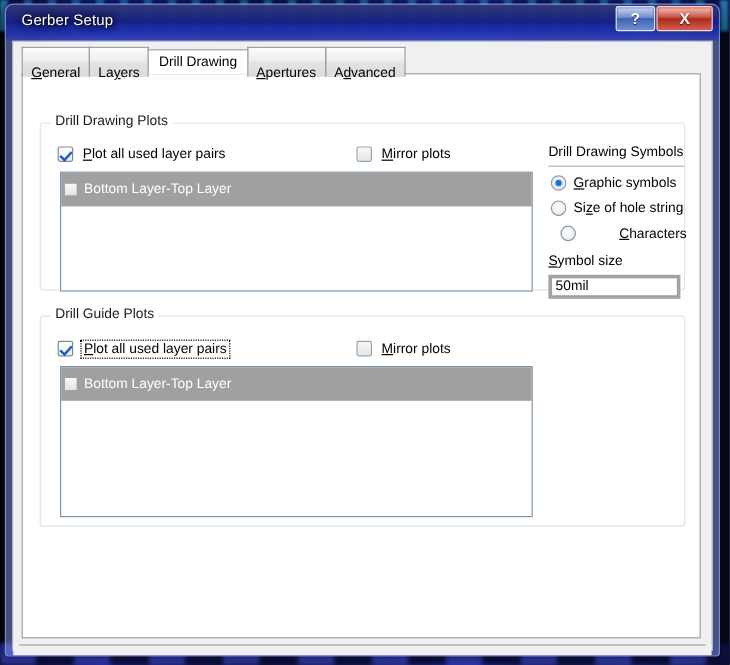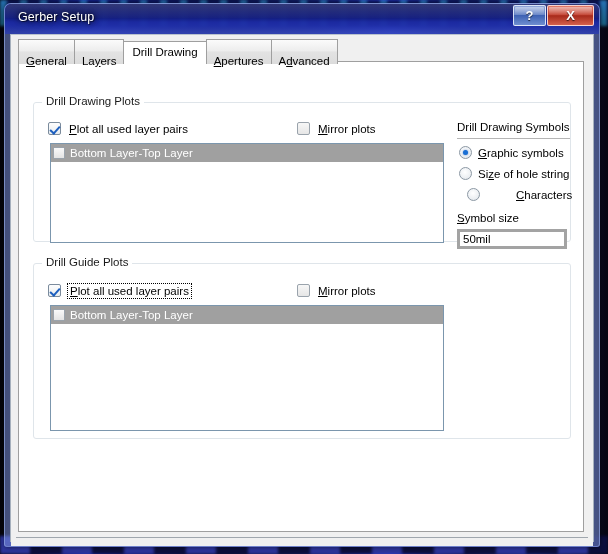--- a/index.html
+++ b/index.html
@@ -252,21 +252,21 @@
   }
 
   
   .listbox {
     position: absolute;
     box-sizing: border-box;
     background: #ffffff;
     border: 1px solid #7b96ad;
   }
   .lb-item {
-    height: 18px;
+    height: 28px;
     display: flex;
     align-items: center;
     padding-left: 2px;
     font-size: 11.5px;
   }
   .lb-item.selected {
     background: #a0a0a0;
     color: #ffffff;
   }
   .lb-item .lb-cb {

